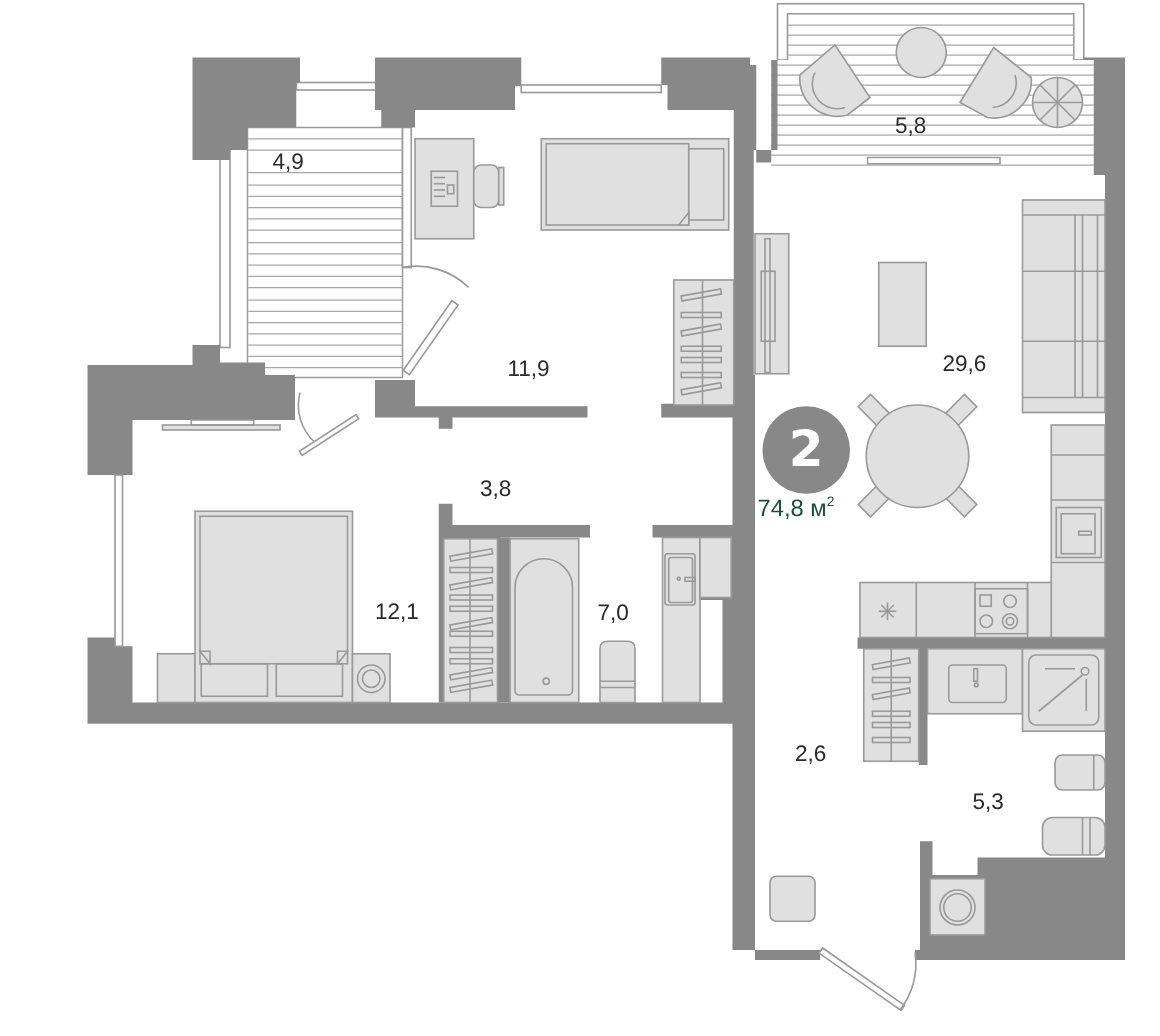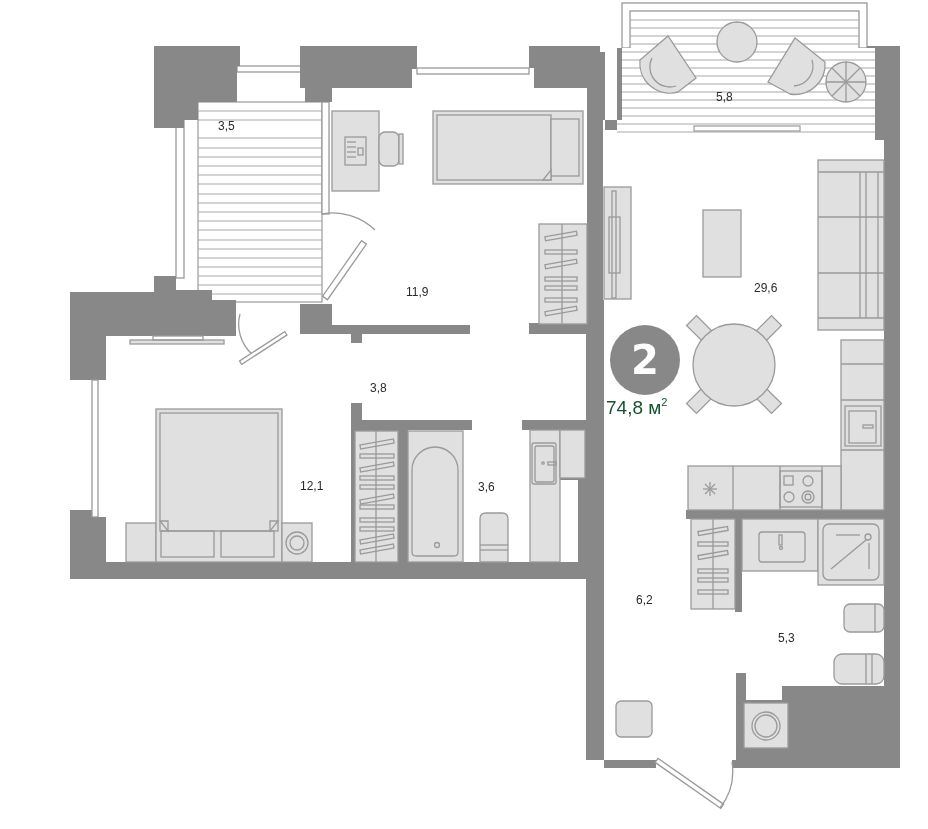--- a/index.html
+++ b/index.html
@@ -3,21 +3,21 @@
 <meta charset="utf-8">
 <style>
   html, body { margin: 0; padding: 0; background: #ffffff; }
   body { width: 928px; height: 829px; overflow: hidden; position: relative; font-family: "Liberation Sans", sans-serif; }
   #plan { position: absolute; left: 0; top: 0; width: 928px; height: 829px; }
   .wall { fill: #888888; }
   .furn { fill: #e0e0e0; stroke: #9a9a9a; stroke-width: 1.3; }
   .line { fill: none; stroke: #9a9a9a; stroke-width: 1.3; }
   .win { fill: #ffffff; stroke: #9a9a9a; stroke-width: 1.3; }
   .deck { stroke: #a8a8a8; stroke-width: 1; }
-  .room-label { position: absolute; font-size: 12px; color: #2a2a2a; line-height: 1; white-space: nowrap; font-family: "Liberation Sans", sans-serif; }
+  .room-label { position: absolute; font-size: 18px; color: #2a2a2a; line-height: 1; white-space: nowrap; font-family: "Liberation Sans", sans-serif; }
   .badge { position: absolute; left: 610px; top: 325px; width: 70px; height: 70px; border-radius: 50%; background: #888888; color: #ffffff; font-weight: bold; font-size: 40px; text-align: center; line-height: 70px; font-family: "DejaVu Sans", sans-serif; }
   .total-area { position: absolute; left: 606px; top: 396px; font-size: 19px; color: #14532d; font-family: "Liberation Sans", sans-serif; white-space: nowrap; }
   .total-area sup { font-size: 11px; vertical-align: 8px; }
 </style>
 </head>
 <body>
 
 <svg id="plan" viewBox="0 0 928 829" xmlns="http://www.w3.org/2000/svg">
 
   <g>
@@ -315,23 +315,23 @@
     <rect class="furn" x="530" y="430" width="30" height="132"></rect>
     <rect class="furn" x="560" y="430" width="25" height="48"></rect>
     <rect class="line" x="532" y="443" width="24" height="41" rx="2"></rect>
     <rect class="line" x="535" y="446" width="19" height="36" rx="2"></rect>
     <rect class="line" x="548" y="462" width="8" height="3"></rect>
     <circle class="line" cx="543" cy="463" r="1.2"></circle>
   </g>
 </svg>
 
 <div class="room-label" style="left:716px; top:91px;">5,8</div>
-<div class="room-label" style="left:218px; top:120px;">3,5</div>
+<div class="room-label" style="left:218px; top:120px;">4,9</div>
 <div class="room-label" style="left:362px; top:286px;margin-left:44px;">11,9</div>
 <div class="room-label" style="left:754px; top:282px;">29,6</div>
-<div class="room-label" style="left:370px; top:382px;">3,8</div>
+<div class="room-label" style="left:384px; top:382px;">3,8</div>
 <div class="room-label" style="left:300px; top:480px;">12,1</div>
-<div class="room-label" style="left:478px; top:481px;">3,6</div>
-<div class="room-label" style="left:636px; top:594px;">6,2</div>
+<div class="room-label" style="left:478px; top:481px;">7,0</div>
+<div class="room-label" style="left:636px; top:594px;">2,6</div>
 <div class="room-label" style="left:778px; top:632px;">5,3</div>
 
 <div class="badge">2</div>
 <div class="total-area"><span>74,8</span> <span>м</span><sup>2</sup></div>
 
 </body></html>

